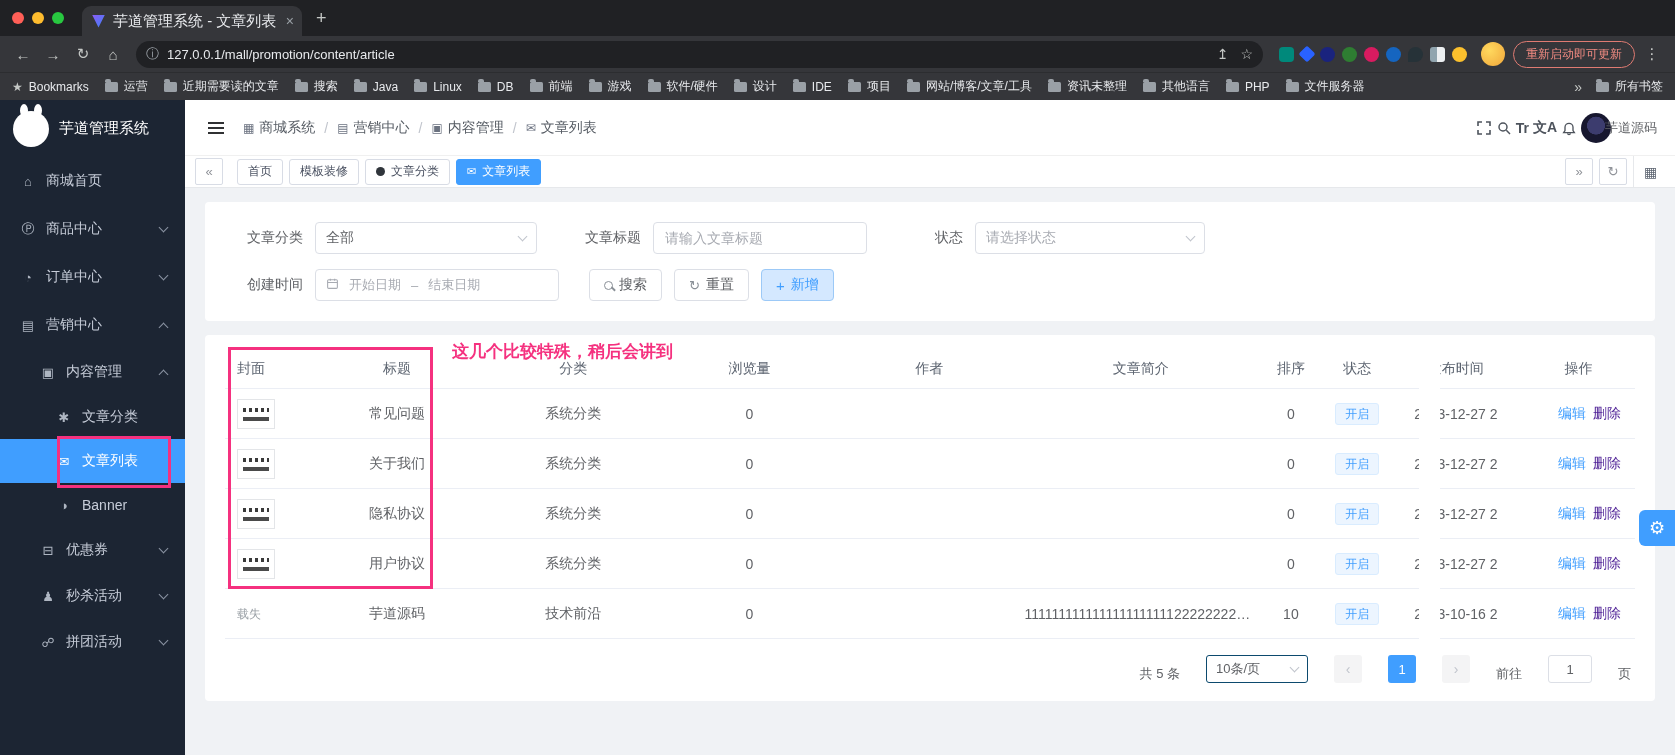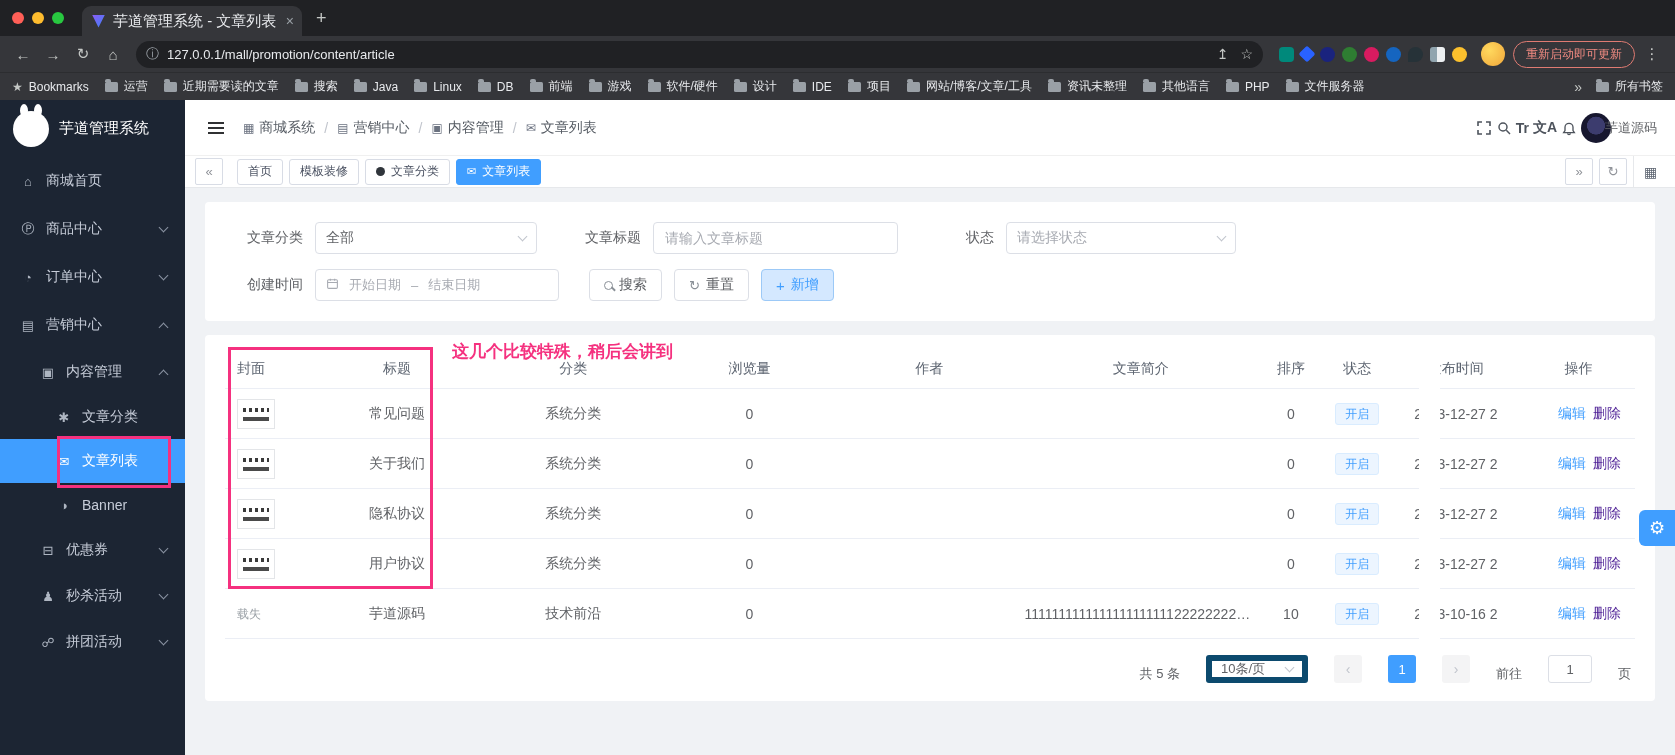--- a/index.html
+++ b/index.html
@@ -128,21 +128,21 @@
   .co10{width:8%;text-align:center;}
   .thumb{width:38px;height:30px;border:1px solid #e3e5e8;background:#fff;display:inline-block;position:relative;vertical-align:middle;}
   .thumb::after{content:"";position:absolute;left:5px;right:5px;top:8px;height:4px;background:repeating-linear-gradient(90deg,#3a3a3a 0 3px,transparent 3px 6px);box-shadow:0 9px 0 #4a4a4a;}
   .broken{font-size:12px;color:#9aa0a6;}
   .tag-status{display:inline-block;padding:0 9px;height:22px;line-height:20px;font-size:12px;color:#409eff;background:#ecf5ff;border:1px solid #d9ecff;border-radius:3px;}
   .lnk{font-weight:500;cursor:pointer;text-decoration:none;}
   .lnk.edit{color:#409eff;margin-right:3px;padding-left:22px;}
   .lnk.del{color:#4c1d95;}
 
   .pager{display:flex;align-items:flex-end;justify-content:flex-end;gap:26px;margin-top:16px;font-size:13px;color:#606266;padding-right:4px;}
-  .psize{width:102px;height:28px;border:6px solid #0c4a6e;border-radius:3px;display:flex;align-items:center;justify-content:space-between;padding:0 9px;cursor:pointer;color:#606266;}
+  .psize{width:102px;height:28px;border:1px solid #0c4a6e;border-radius:3px;display:flex;align-items:center;justify-content:space-between;padding:0 9px;cursor:pointer;color:#606266;}
   .pbtn{min-width:28px;height:28px;border-radius:3px;display:flex;align-items:center;justify-content:center;cursor:pointer;background:#f4f4f5;color:#c0c4cc;font-size:14px;}
   .pbtn.cur{background:#409eff;color:#fff;font-size:13px;}
   .goto-input{width:44px;height:28px;border:1px solid #dcdfe6;border-radius:3px;text-align:center;font-size:13px;color:#606266;outline:none;}
 
   
   .pink-box{position:absolute;border:3px solid #f5317f;z-index:50;pointer-events:none;}
   .pink-note{position:absolute;color:#f5317f;font-size:17px;font-weight:600;z-index:50;white-space:nowrap;}
   .white-strip{position:absolute;left:1419px;top:348px;width:21px;height:293px;background:#fff;z-index:20;}
   .fab{position:absolute;right:0;top:510px;width:36px;height:36px;background:#409eff;border-radius:6px 0 0 6px;display:flex;align-items:center;justify-content:center;color:#fff;font-size:18px;cursor:pointer;z-index:60;}
 </style>
@@ -413,21 +413,21 @@
 
     <div class="content">
       <div class="card filter-card">
         <div class="frow">
           <span class="flabel w80">文章分类</span>
           <div class="sel" style="width:222px">
             <span class="val">全部</span>
             <span class="scaret"></span>
           </div>
           <span class="flabel" style="margin-left:48px">文章标题</span>
-          <input class="inp" style="width: 245px;" placeholder="请输入文章标题">
+          <input class="inp" style="width: 214px;" placeholder="请输入文章标题">
           <span class="flabel" style="margin-left:68px">状态</span>
           <div class="sel" style="width:230px">
             <span class="ph">请选择状态</span>
             <span class="scaret"></span>
           </div>
         </div>
         <div class="frow">
           <span class="flabel w80">创建时间</span>
           <div class="daterange">
             <span class="cal">

